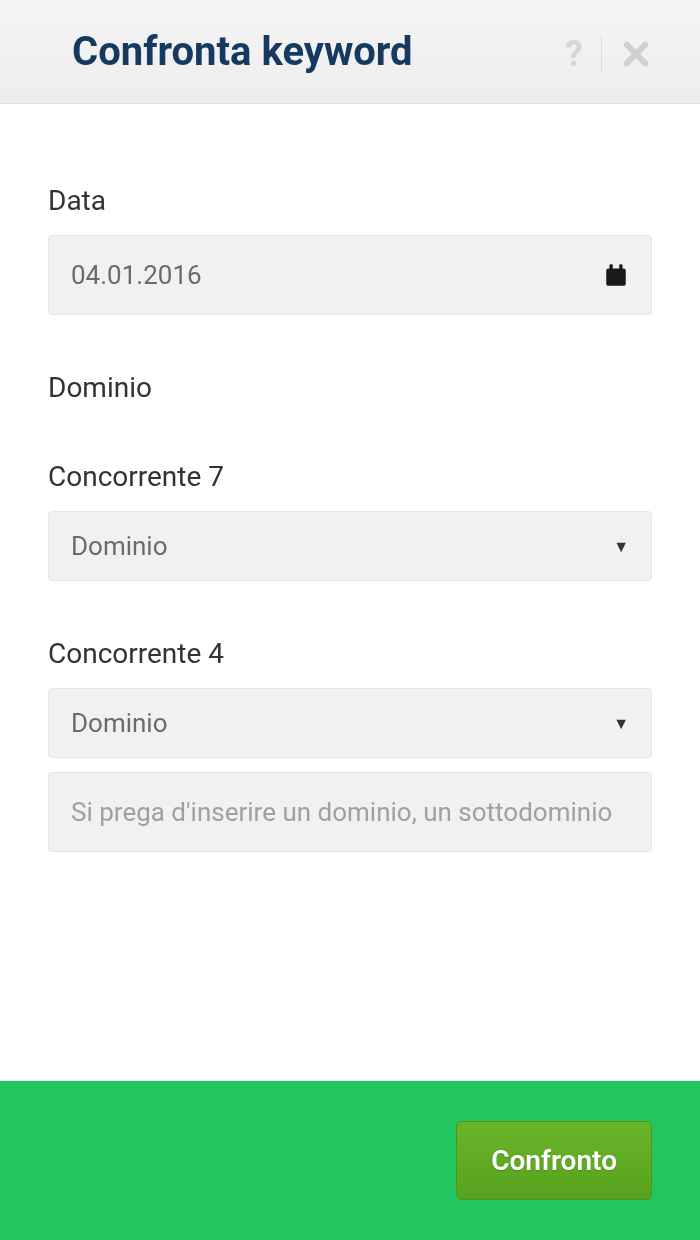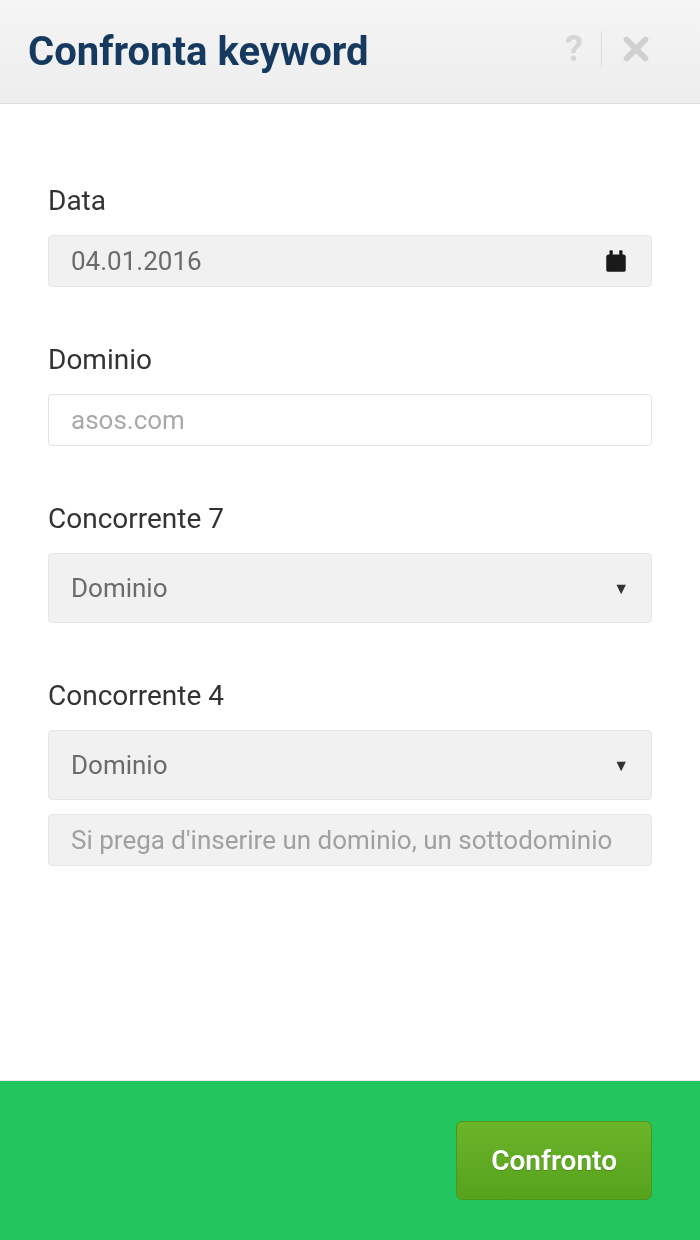--- a/index.html
+++ b/index.html
@@ -10,23 +10,23 @@
     }
     html, body {
       width: 700px;
       height: 1240px;
       background: #ffffff;
       overflow: hidden;
     }
     .header {
       background: linear-gradient(to bottom, #f5f5f5, #ededed);
       border-bottom: 1px solid #e0e0e0;
-      padding: 28px 48px 28px 28px;
-      display: flex;
-      align-items: flex-start;
+      padding: 28px 48px 28px 72px;
+      display: flex;
+      align-items: flex-end;
       justify-content: space-between;
     }
     .header-title {
       font-size: 40px;
       font-weight: 700;
       color: #163a5f;
     }
     .header-actions {
       display: flex;
       align-items: center;
@@ -58,21 +58,21 @@
       margin-bottom: 56px;
     }
     .field-label {
       font-size: 28px;
       color: #333333;
       margin-bottom: 18px;
       display: block;
     }
     .input-box {
       width: 100%;
-      height: 52px;
+      height: 80px;
       border: 1px solid #e3e3e3;
       border-radius: 4px;
       padding: 0 22px;
       font-size: 26px;
       color: #555;
       background: #ffffff;
       display: flex;
       align-items: center;
     }
     .input-box input {
@@ -176,23 +176,20 @@
           <rect x="3" y="6" width="18" height="16" rx="2"></rect>
           <rect x="6" y="2" width="3" height="5" rx="1"></rect>
           <rect x="15" y="2" width="3" height="5" rx="1"></rect>
         </svg>
       </span>
     </div>
   </div>
 
   <div class="field-group">
     <label class="field-label">Dominio</label>
-    <div class="input-box">
-      <input type="text" placeholder="asos.com" style="">
-    </div>
   </div>
 
   <div class="field-group">
     <label class="field-label">Concorrente 7</label>
     <div class="select-box">
       <span>Dominio</span>
       <span class="select-caret">▼</span>
     </div>
   </div>
 

